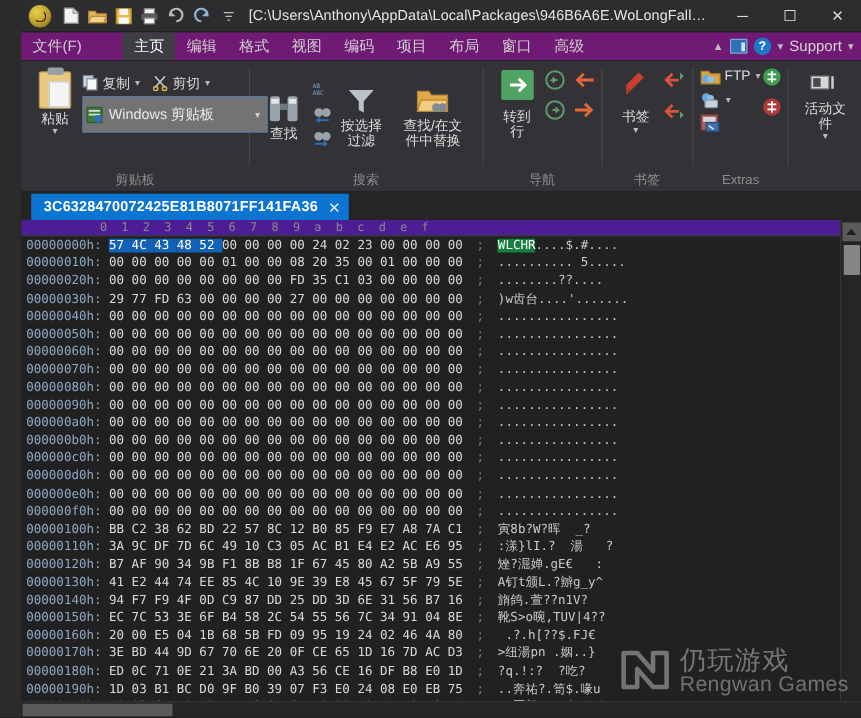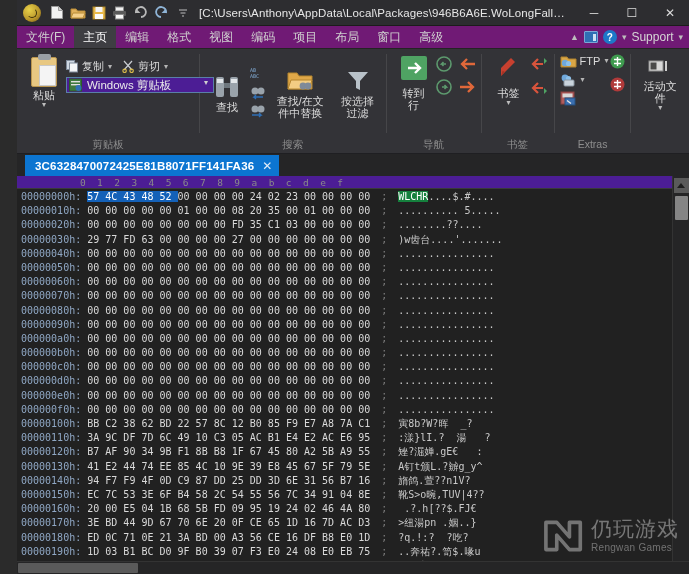--- a/index.html
+++ b/index.html
@@ -43,21 +43,21 @@
   }
 
   
   .menubar{
     height:23px; flex:0 0 23px; background:#701a75; display:flex; align-items:stretch;
     font-size:12px; border-bottom:1px solid #242424;
   }
   .menu-item{
     padding:0 9px; display:flex;align-items:center; color:#cfcfcf; white-space:nowrap;
   }
-  .menu-item.active{ background:#3e3e42; color:#ffffff; }
+  .menu-item.active{ background:#3e3e42; color:#ffffff;margin-left:24px; }
   .menu-right{ margin-left:auto; display:flex; align-items:center; gap:5px; padding-right:6px; }
   .mr-chev{ font-size:9px; color:#bdbdbd; }
   .mr-badge{
     width:14px;height:12px;background:#2f6fb5;border:1px solid #7aa7d6;border-radius:1px;
     position:relative;
   }
   .mr-badge:after{content:"";position:absolute;right:1px;top:2px;width:3px;height:7px;background:#cfe2f5;}
   .mr-help{
     width:14px;height:14px;border-radius:50%;background:#1e78c8;color:#fff;font-size:10px;
     display:flex;align-items:center;justify-content:center;font-weight:bold;
@@ -80,22 +80,22 @@
     display:flex;flex-direction:column;align-items:center;justify-content:flex-start;
     padding:2px 6px; min-width:44px;
   }
   .bigbtn .lbl{ font-size:11px; color:#dcdcdc; margin-top:2px; text-align:center; line-height:12px;}
   .bigbtn .caret{ font-size:8px;color:#bdbdbd; line-height:7px; }
 
   .smallrow{ display:flex;align-items:center;gap:3px; font-size:11px;color:#dcdcdc; height:17px;}
   .smallrow .caret{ font-size:8px;color:#b5b5b5; margin-left:1px;}
 
   .combo{
-    display:flex;align-items:flex-start; gap:4px;
-    background:#4c1d95; border:1px solid #5a7fa8; height:16px; padding:0 2px 0 2px;
+    display:flex;align-items:center; gap:4px;
+    background:#737373; border:1px solid #5a7fa8; height:29px; padding:0 2px 0 2px;
     min-width:148px; font-size:11.5px; color:#eaeaea; margin-top:2px;
   }
   .combo .cb-arrow{ margin-left:auto; font-size:8px;color:#cfcfcf; padding-right:3px;}
 
   .clipicon{
     width:26px;height:30px;background:#e8c882;border:1px solid #b9954e;border-radius:2px;position:relative;
   }
   .clipicon:before{
     content:"";position:absolute;left:6px;top:-4px;width:13px;height:6px;background:#9aa0a6;border-radius:2px;
   }
@@ -151,21 +151,21 @@
   .hs-thumb{ height:10px;background:#5a5a5a;width:120px;margin-left:1px;border-radius:1px;}
 
   
   .watermark{
     position:absolute; right:10px; bottom:6px; display:flex; align-items:center; gap:5px;
     opacity:.55; pointer-events:none;
   }
   .wm-mark{ width:44px;height:38px; }
   .wm-txt{ display:flex;flex-direction:column; }
   .wm-cn{ font-size:21px;color:#bdbdbd;line-height:23px;letter-spacing:1px; }
-  .wm-en{ font-size:10px;color:#b3b3b3;line-height:15px;letter-spacing:.3px; }
+  .wm-en{ font-size:17px;color:#b3b3b3;line-height:15px;letter-spacing:.3px; }
 </style>
 </head>
 <body>
 
 <div id="app">
 
   <div class="titlebar">
     <div class="tb-appicon"></div>
 
     <div class="qicon">
@@ -310,33 +310,33 @@
                 <circle cx="12" cy="5" r="3.5" fill="#9aa3ab"></circle>
                 <path d="M14 11H5l2-2M5 11l2 2" stroke="#2f6fb5" stroke-width="1.4" fill="none"></path>
               </svg></span>
           <span><svg width="17" height="14" viewBox="0 0 17 14">
                 <circle cx="6" cy="4" r="3.5" fill="#9aa3ab"></circle>
                 <circle cx="12" cy="4" r="3.5" fill="#9aa3ab"></circle>
                 <path d="M3 10h9l-2-2M12 10l-2 2" stroke="#2f6fb5" stroke-width="1.4" fill="none"></path>
               </svg></span>
         </div>
         <div class="bigbtn">
+          <svg width="26" height="24" viewBox="0 0 26 24">
+              <path d="M3 3h20l-8 9v9l-4-2v-7z" fill="#b9c2c9"></path>
+            </svg>
+          <span class="lbl">按选择过滤</span>
+        </div>
+        <div class="bigbtn">
           <svg width="28" height="24" viewBox="0 0 28 24">
               <path d="M2 4h9l2 3h13v13H2z" fill="#e0a848" stroke="#b5862f"></path>
               <path d="M2 20l3-9h21l-3 9z" fill="#f3cd83" stroke="#b5862f"></path>
               <circle cx="17" cy="17" r="3.4" fill="#7f8a99"></circle>
               <circle cx="22" cy="17" r="3.4" fill="#7f8a99"></circle>
             </svg>
           <span class="lbl">查找/在文件中替换</span>
-        </div>
-        <div class="bigbtn">
-          <svg width="26" height="24" viewBox="0 0 26 24">
-              <path d="M3 3h20l-8 9v9l-4-2v-7z" fill="#b9c2c9"></path>
-            </svg>
-          <span class="lbl">按选择过滤</span>
         </div>
       </div>
       <div class="rlabel">搜索</div>
     </div>
     <div class="rsep"></div>
 
     <div class="rgroup" style="width:98px">
       <div class="rbody">
         <div class="bigbtn">
           <span>

